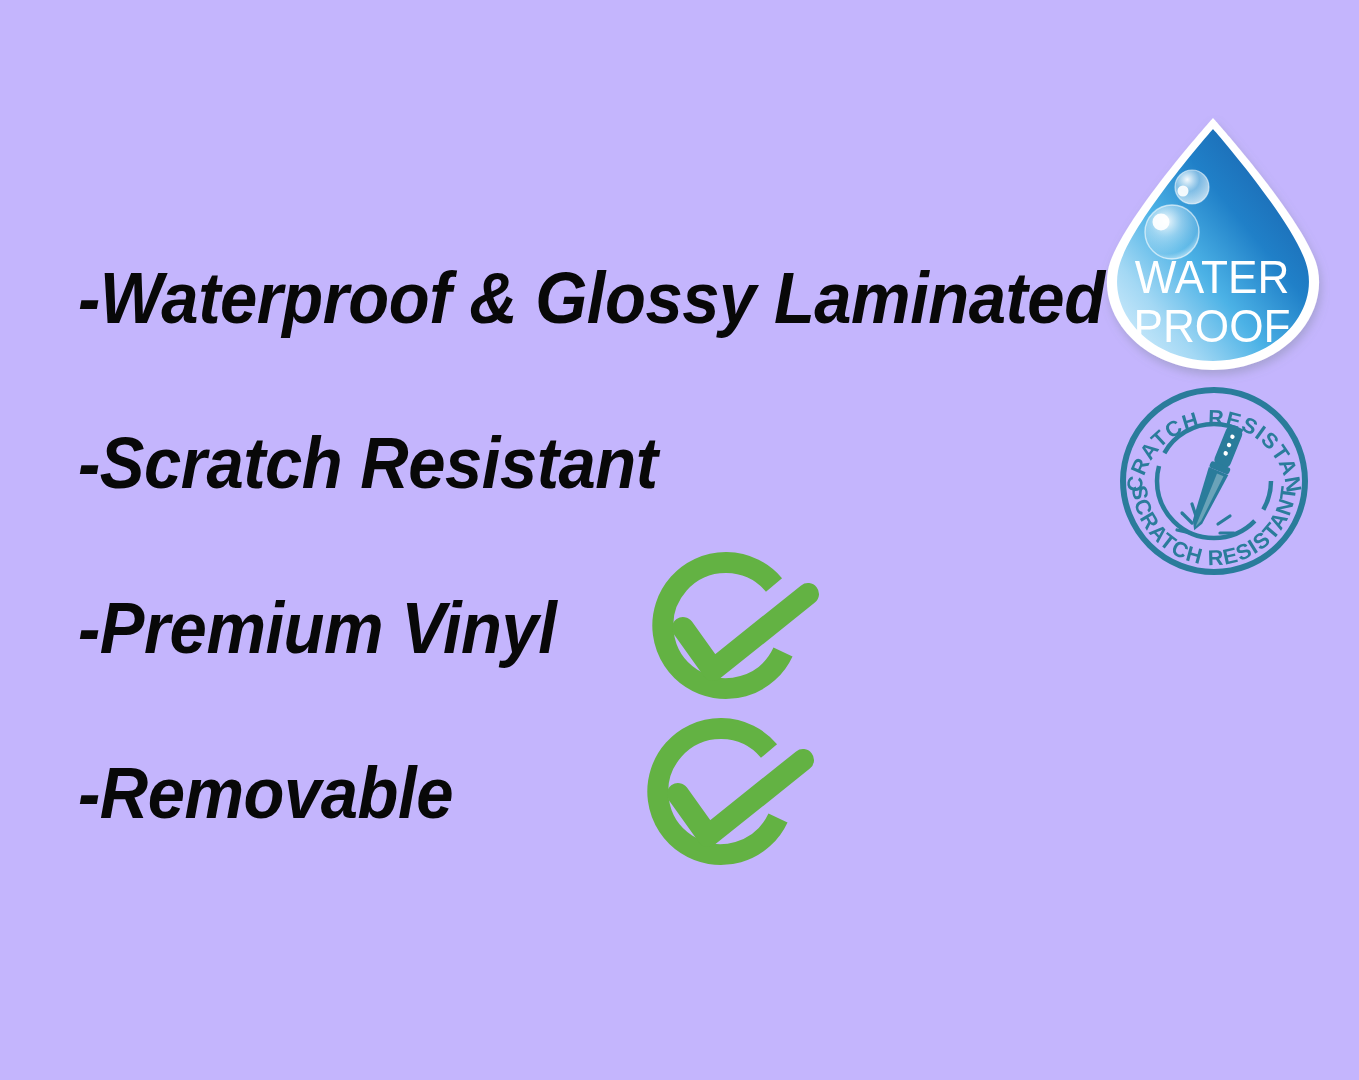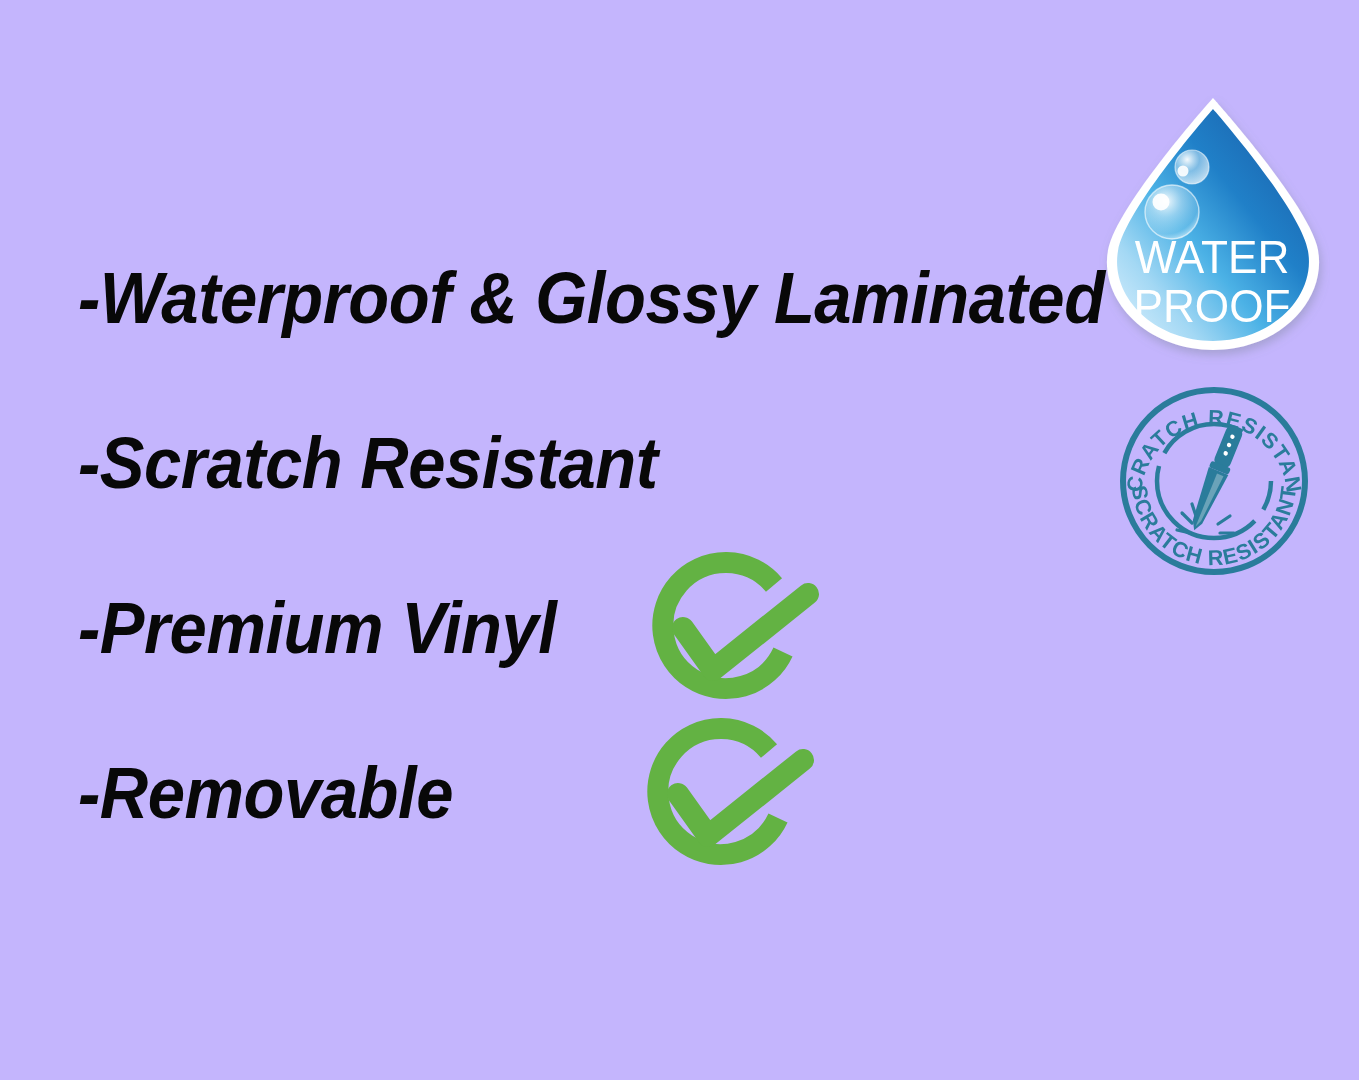--- a/index.html
+++ b/index.html
@@ -38,21 +38,21 @@
   #line-1 { top: 427px; }
   #line-2 { top: 592px; }
   #line-3 { top: 757px; }
 
   
   .badge {
     position: absolute;
   }
   #waterproof-badge {
     left: 1096px;
-    top: 92px;
+    top: 112px;
     width: 234px;
     height: 275px;
   }
   #scratch-badge {
     left: 1114px;
     top: 383px;
     width: 200px;
     height: 195px;
   }
 

